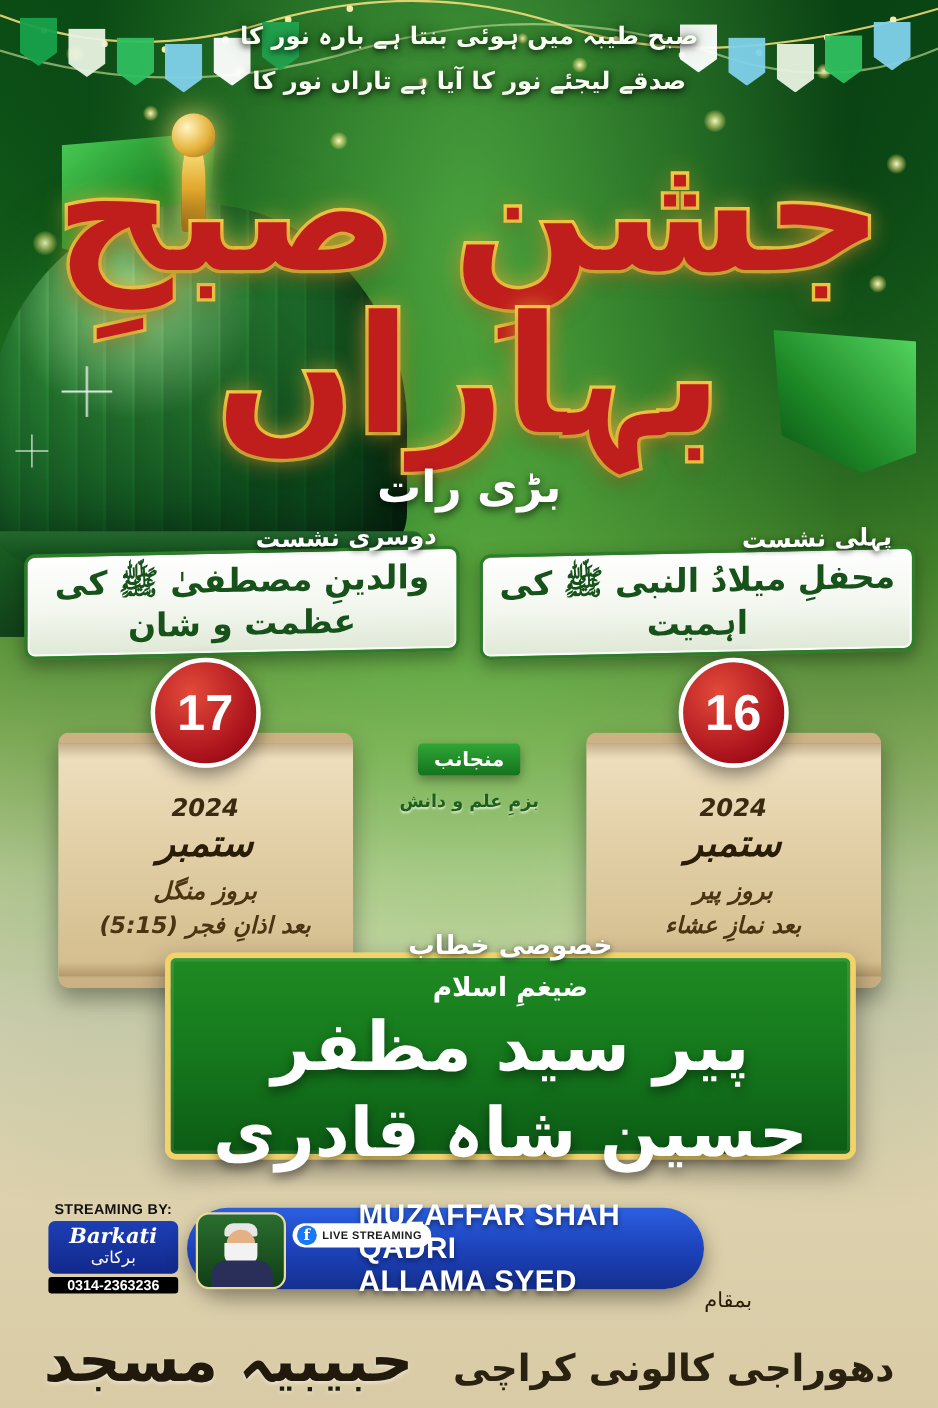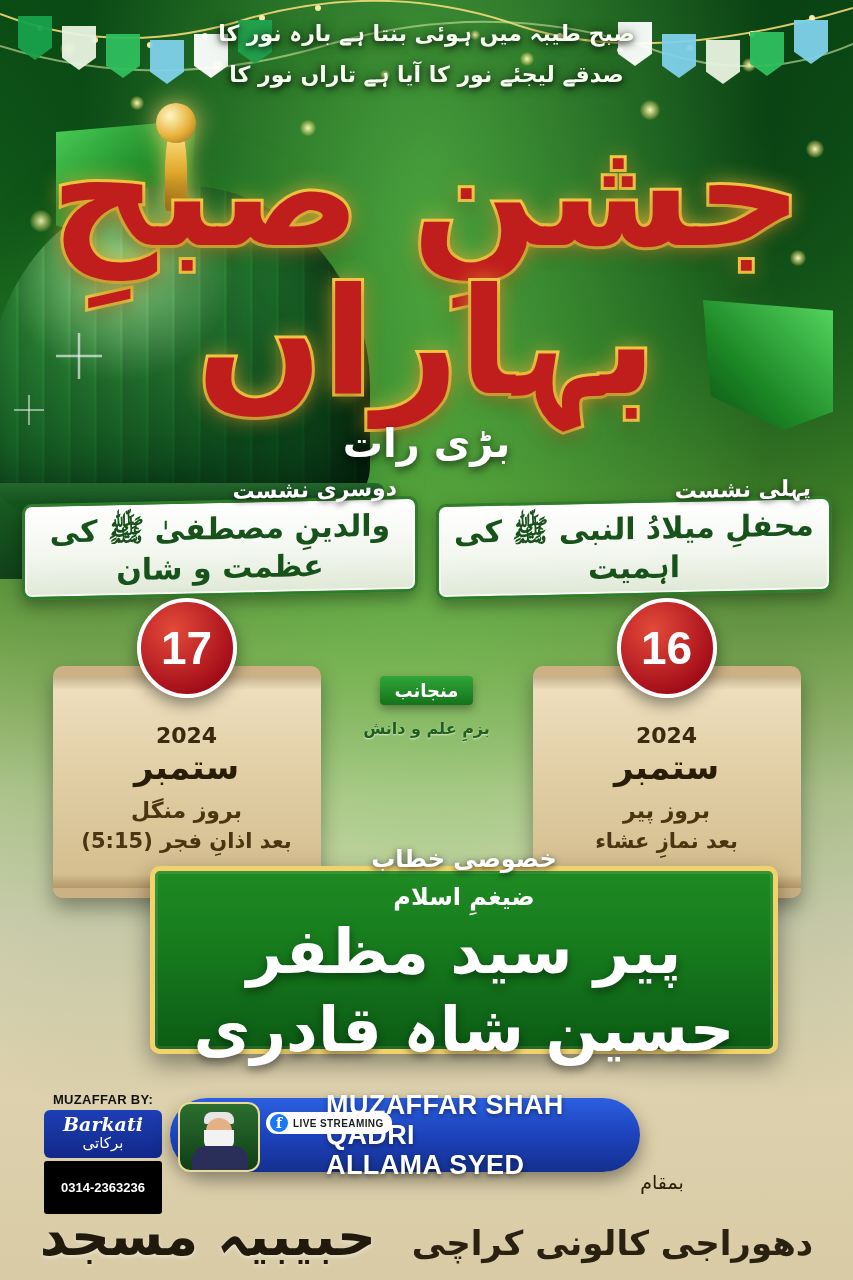--- a/index.html
+++ b/index.html
@@ -234,20 +234,21 @@
   .scroll-body {
     position: absolute;
     inset: 22px 14px 12px 14px;
     display: flex;
     flex-direction: column;
     align-items: center;
     justify-content: center;
     text-align: center;
     color: #3b2a10;
     font-family: "DejaVu Sans", sans-serif;
+    font-style: italic;
   }
   .scroll-month {
     font-size: 34px;
     font-weight: bold;
     color: #2a1d08;
     line-height: 1.15;
   }
   .scroll-year {
     font-size: 22px;
     font-weight: bold;
@@ -389,21 +390,21 @@
     font-family: "DejaVu Sans", sans-serif;
     font-size: 15px;
     direction: rtl;
   }
   .designer .dphone {
     margin-top: 3px;
     background: #000;
     color: #fff;
     font-size: 13px;
     font-weight: bold;
-    padding: 19px 0;
+    padding: 0 0;
     border-radius: 3px;
   }
 
   
   .livebar {
     position: absolute;
     left: 170px;
     top: 1098px;
     width: 470px;
     height: 74px;
@@ -661,21 +662,21 @@
 
   </div>
 
   <div class="speaker-panel">
     <div class="speaker-kicker">خصوصی خطاب</div>
     <div class="speaker-title">ضیغمِ اسلام</div>
     <div class="speaker-name">پیر سید مظفر حسین شاہ قادری</div>
   </div>
 
   <div class="designer">
-    <div class="dtitle">MUZAFFAR BY:</div>
+    <div class="dtitle">STREAMING BY:</div>
     <div class="dbox">
       <div class="dbrand">Barkati</div>
       <div class="durdu">برکاتی</div>
     </div>
     <div class="dphone">0314-2363236</div>
   </div>
 
   <div class="livebar">
     <div class="live-photo">
       <div class="cap"></div>

